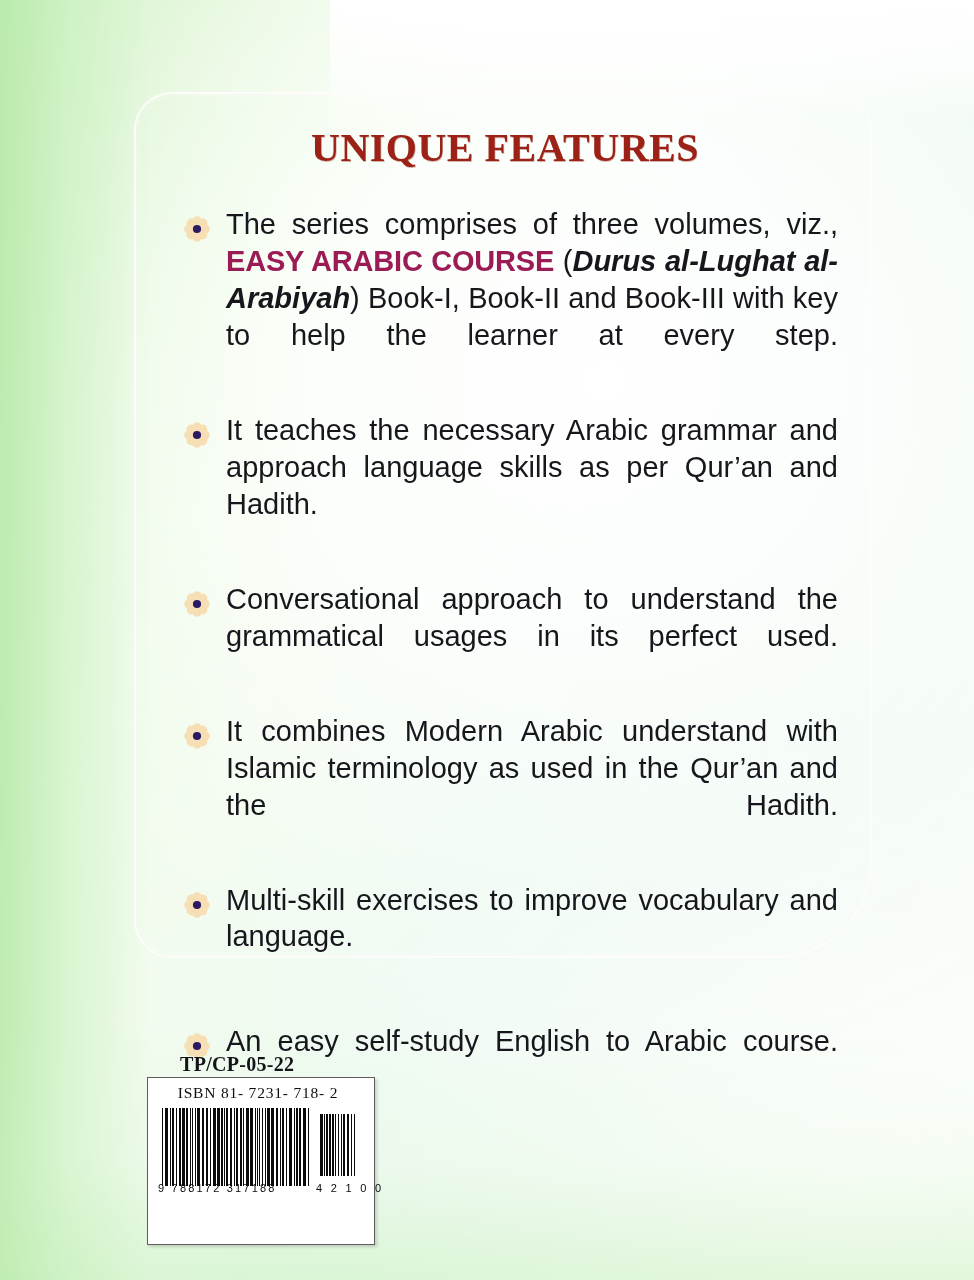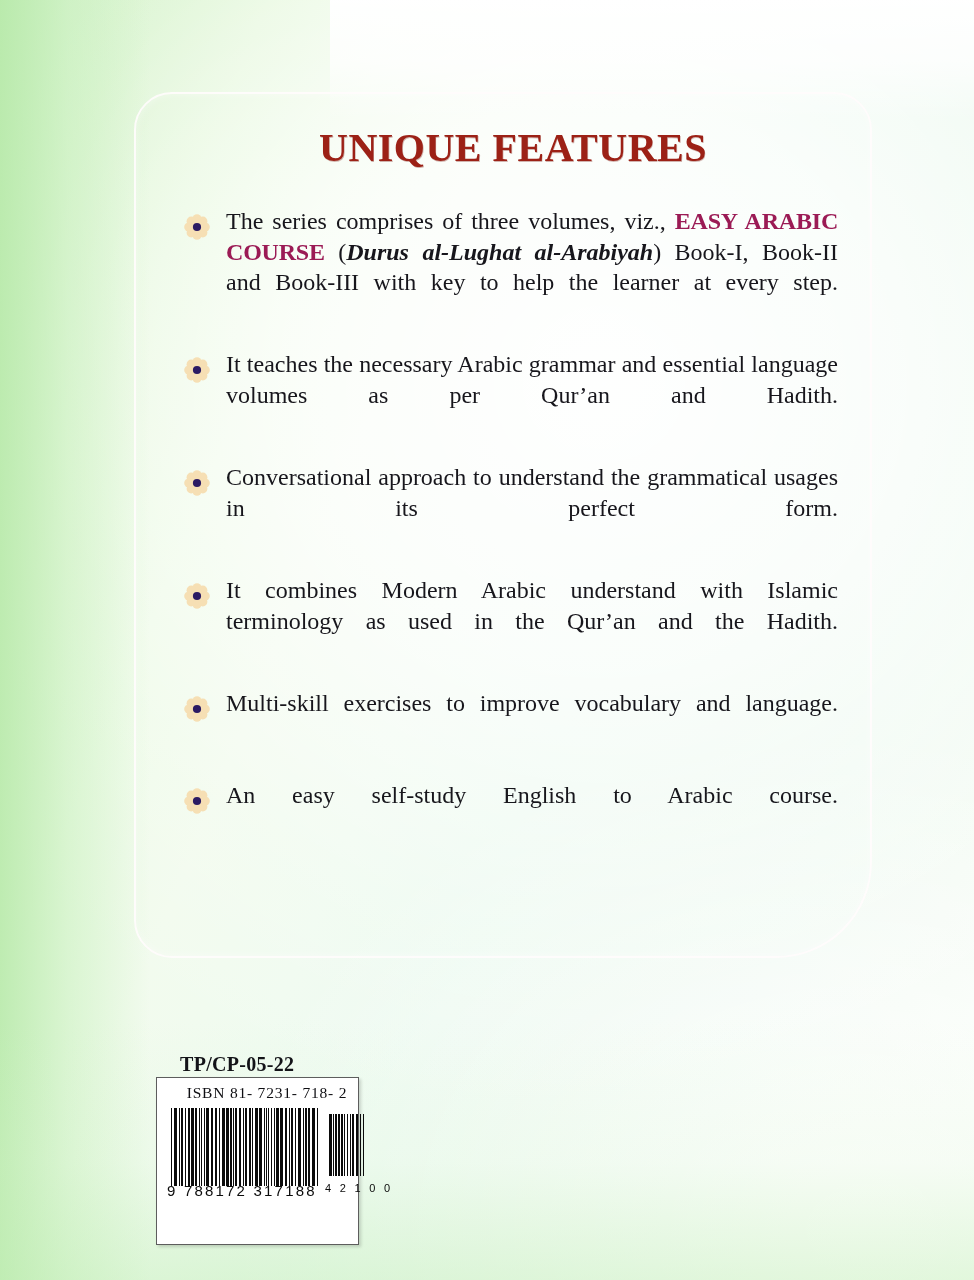--- a/index.html
+++ b/index.html
@@ -70,21 +70,21 @@
     width: 738px;
     height: 866px;
     border: 2.5px solid rgba(255,252,252,0.92);
     border-radius: 38px 38px 96px 38px;
     box-sizing: border-box;
     box-shadow: 0 0 10px rgba(255,255,255,0.42) inset;
   }
 
   #panel-title {
     position: absolute;
-    left: 8px;
+    left: 0;
     top: 30px;
     width: 738px;
     text-align: center;
     font-family: "Liberation Serif", serif;
     font-weight: bold;
     font-size: 40px;
     letter-spacing: 0.5px;
     color: #9c2116;
     text-shadow: 0.6px 0.6px 0 rgba(120,26,16,0.32);
   }
@@ -93,22 +93,22 @@
     position: absolute;
     left: 44px;
     top: 112px;
     width: 658px;
   }
 
   .feature-item {
     position: relative;
     padding-left: 46px;
     margin-bottom: 21px;
-    font-family: Liberation Serif, serif;
-    font-size: 24px;
+    font-family: Liberation Sans, sans-serif;
+    font-size: 29px;
     line-height: 1.275;
     color: #17161c;
     text-align: justify;
     text-justify: inter-word;
   }
   .feature-item:last-child { margin-bottom: 0; margin-top: 31px; }
 
   .feature-text { display: block; }
   .feature-text::after {
     content: "";
@@ -142,23 +142,23 @@
     top: 1053px;
     font-family: "Liberation Serif", serif;
     font-weight: bold;
     font-size: 20px;
     color: #131318;
     letter-spacing: 0.3px;
   }
 
   #barcode-box {
     position: absolute;
-    left: 156px;
+    left: 147px;
     top: 1077px;
-    width: 203px;
+    width: 228px;
     height: 168px;
     background: #ffffff;
     border: 1.6px solid #5d5d5d;
     box-sizing: border-box;
     box-shadow: 2px 2px 3px rgba(0,0,0,0.16);
   }
 
   #isbn-text {
     position: absolute;
     left: 0; top: 6px;
@@ -180,21 +180,21 @@
   #bars-addon { left: 172px; top: 36px; width: 36px; height: 62px; }
 
   .bar { background: #0b0b0b; height: 100%; }
 
   #digits-main {
     position: absolute;
     left: 10px;
     top: 104px;
     width: 156px;
     font-family: "Liberation Sans", sans-serif;
-    font-size: 15px;
+    font-size: 11px;
     letter-spacing: 2.2px;
     color: #0b0b0b;
     white-space: nowrap;
   }
   #digits-addon {
     position: absolute;
     left: 168px;
     top: 104px;
     width: 46px;
     font-family: "Liberation Sans", sans-serif;
@@ -275,36 +275,36 @@
               <circle cx="18.80" cy="7.20" r="4.6" fill="#f6dfb4"></circle>
               <circle cx="21.20" cy="13.00" r="4.6" fill="#f6dfb4"></circle>
               <circle cx="18.80" cy="18.80" r="4.6" fill="#f6dfb4"></circle>
               <circle cx="13.00" cy="21.20" r="4.6" fill="#f6dfb4"></circle>
               <circle cx="7.20" cy="18.80" r="4.6" fill="#f6dfb4"></circle>
               <circle cx="4.80" cy="13.00" r="4.6" fill="#f6dfb4"></circle>
               <circle cx="7.20" cy="7.20" r="4.6" fill="#f6dfb4"></circle>
               <circle cx="13" cy="13" r="7" fill="#f6dfb4"></circle>
               <circle cx="13" cy="13" r="4.1" fill="#2b1a63"></circle>
             </svg></span>
-          <span class="feature-text"><span>It teaches the necessary Arabic grammar and essential language volumes as per Qur’an and Hadith.</span></span>
+          <span class="feature-text"><span>It teaches the necessary Arabic grammar and approach language skills as per Qur’an and Hadith.</span></span>
         </div>
         <div class="feature-item">
           <span class="bullet-flower"><svg width="26" height="26" viewBox="0 0 26 26">
               <circle cx="13.00" cy="4.80" r="4.6" fill="#f6dfb4"></circle>
               <circle cx="18.80" cy="7.20" r="4.6" fill="#f6dfb4"></circle>
               <circle cx="21.20" cy="13.00" r="4.6" fill="#f6dfb4"></circle>
               <circle cx="18.80" cy="18.80" r="4.6" fill="#f6dfb4"></circle>
               <circle cx="13.00" cy="21.20" r="4.6" fill="#f6dfb4"></circle>
               <circle cx="7.20" cy="18.80" r="4.6" fill="#f6dfb4"></circle>
               <circle cx="4.80" cy="13.00" r="4.6" fill="#f6dfb4"></circle>
               <circle cx="7.20" cy="7.20" r="4.6" fill="#f6dfb4"></circle>
               <circle cx="13" cy="13" r="7" fill="#f6dfb4"></circle>
               <circle cx="13" cy="13" r="4.1" fill="#2b1a63"></circle>
             </svg></span>
-          <span class="feature-text"><span>Conversational approach to understand the grammatical usages in its perfect form.</span></span>
+          <span class="feature-text"><span>Conversational approach to understand the grammatical usages in its perfect used.</span></span>
         </div>
         <div class="feature-item">
           <span class="bullet-flower"><svg width="26" height="26" viewBox="0 0 26 26">
               <circle cx="13.00" cy="4.80" r="4.6" fill="#f6dfb4"></circle>
               <circle cx="18.80" cy="7.20" r="4.6" fill="#f6dfb4"></circle>
               <circle cx="21.20" cy="13.00" r="4.6" fill="#f6dfb4"></circle>
               <circle cx="18.80" cy="18.80" r="4.6" fill="#f6dfb4"></circle>
               <circle cx="13.00" cy="21.20" r="4.6" fill="#f6dfb4"></circle>
               <circle cx="7.20" cy="18.80" r="4.6" fill="#f6dfb4"></circle>
               <circle cx="4.80" cy="13.00" r="4.6" fill="#f6dfb4"></circle>

